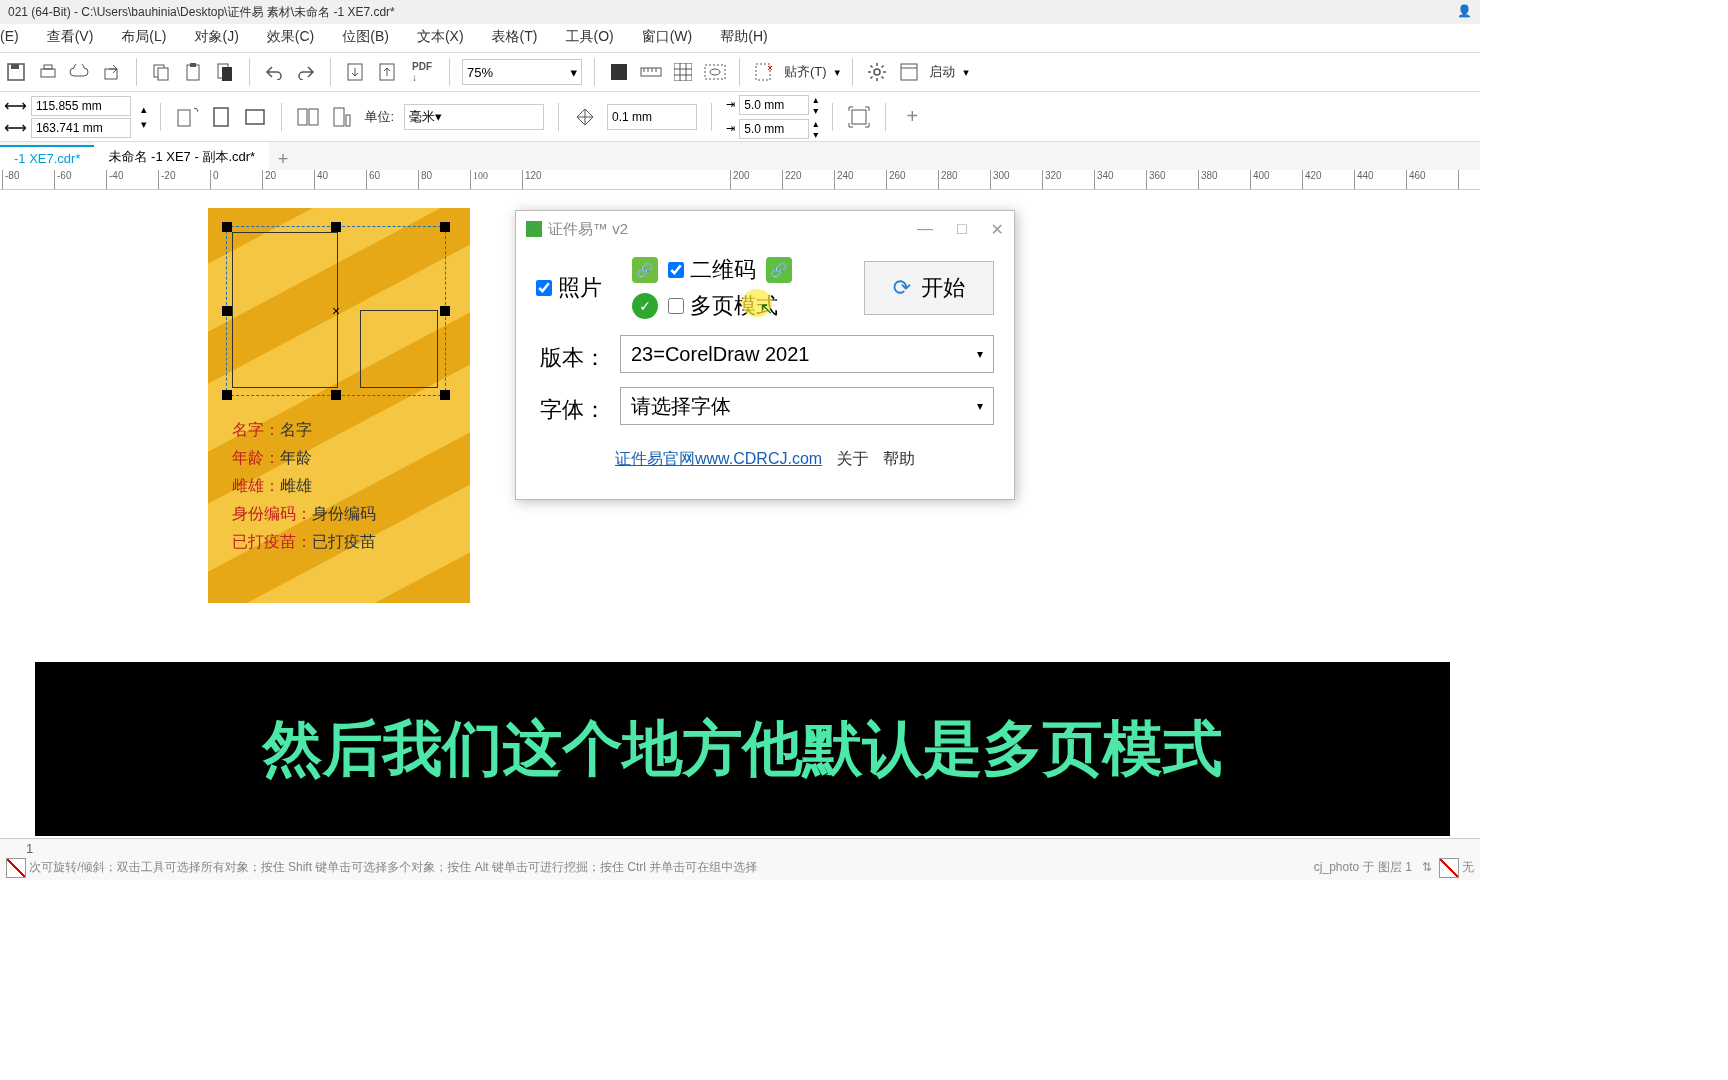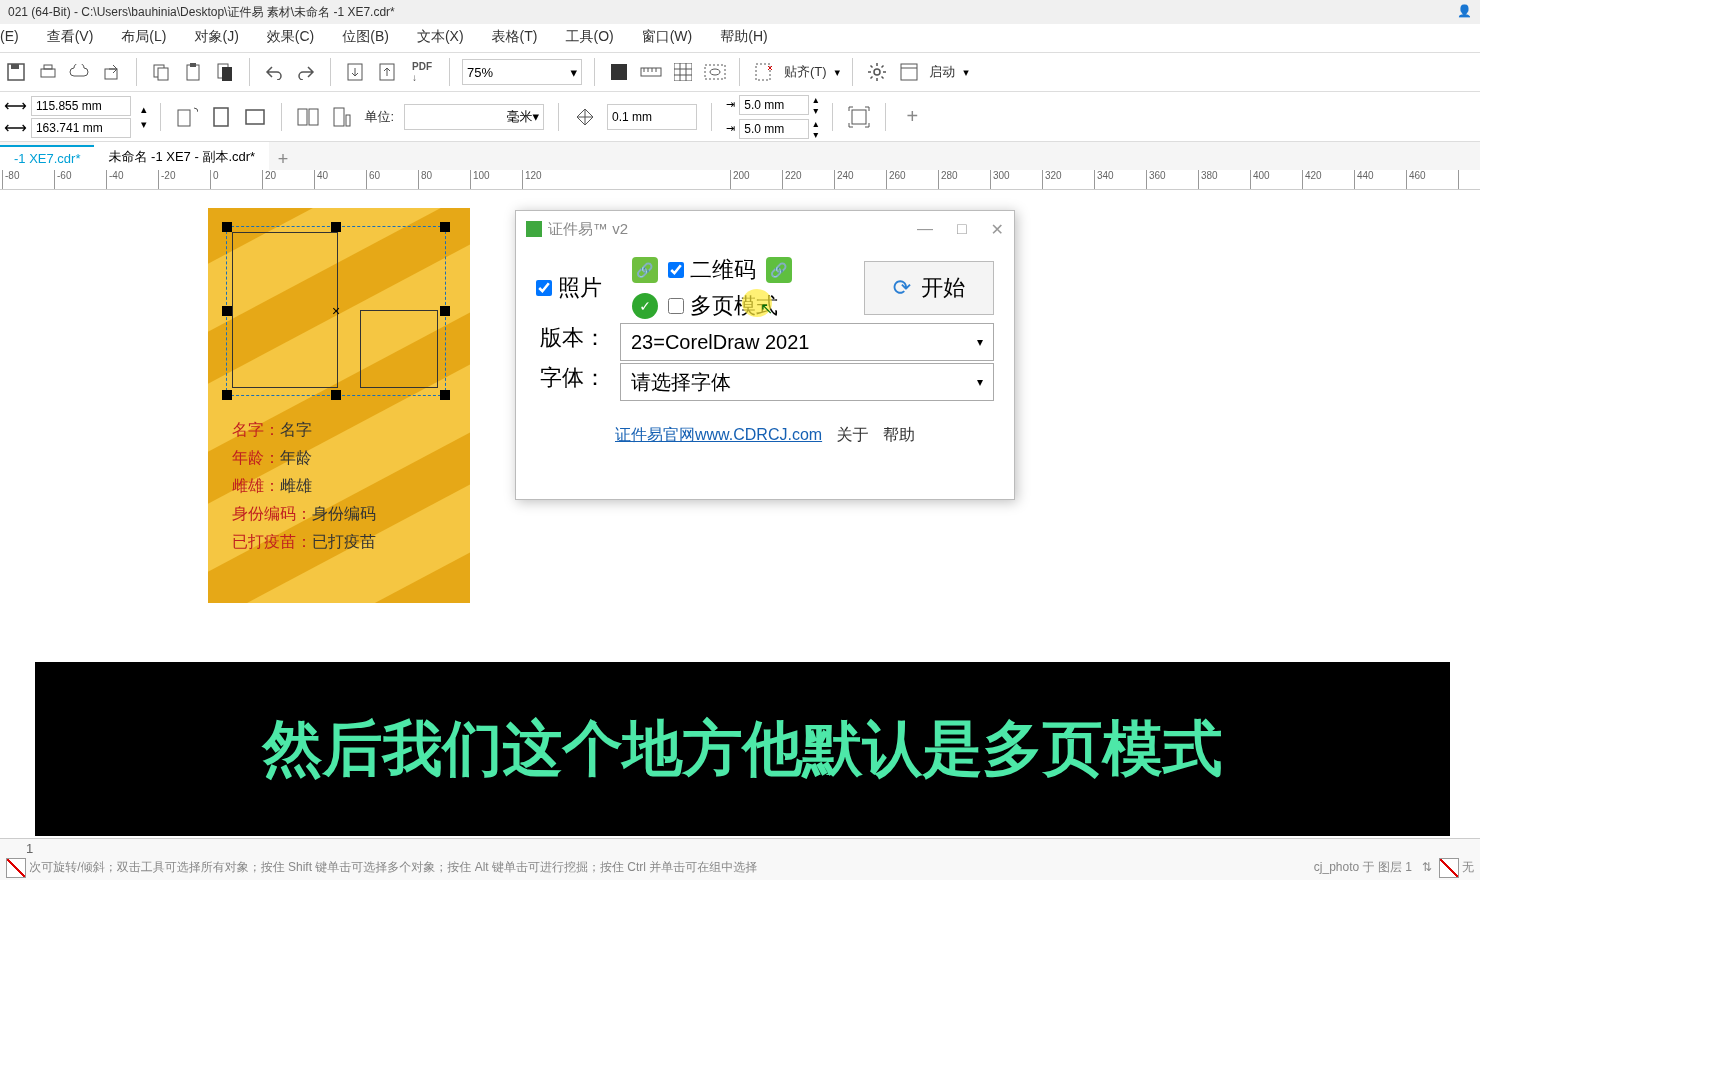--- a/index.html
+++ b/index.html
@@ -9,21 +9,21 @@
 .menubar span { cursor:pointer; }
 .toolbar1 { height:40px; border-top:1px solid #ddd; border-bottom:1px solid #ddd; display:flex; align-items:center; gap:8px; padding:0 4px; }
 .tb-icon { width:24px; height:24px; display:flex; align-items:center; justify-content:center; color:#555; cursor:pointer; }
 .tb-sep { width:1px; height:28px; background:#ccc; margin:0 4px; }
 .zoom-select { width:120px; height:26px; border:1px solid #ccc; font-size:13px; padding:0 4px; display:flex; align-items:center; justify-content:space-between; }
 .tb-text { font-size:13px; color:#333; }
 .propbar { height:50px; border-bottom:1px solid #ddd; display:flex; align-items:center; gap:10px; padding:0 4px; }
 .dim-group { display:flex; flex-direction:column; gap:2px; }
 .dim-row { display:flex; align-items:center; gap:4px; }
 .dim-input { width:100px; height:20px; border:1px solid #ccc; font-size:12px; padding:0 4px; }
-.unit-select { width:140px; height:26px; border:1px solid #ccc; font-size:13px; padding:0 4px; display:flex; align-items:center; justify-content:flex-end; }
+.unit-select { width:140px; height:26px; border:1px solid #ccc; font-size:13px; padding:0 4px; display:flex; align-items:center; justify-content:flex-start; }
 .tabs { height:28px; background:#f5f5f5; display:flex; align-items:flex-end; }
 .tab { padding:4px 14px; font-size:13px; background:#fff; border-top:2px solid transparent; cursor:pointer; }
 .tab.active { border-top:2px solid #00a0d6; color:#00a0d6; }
 .tab-add { width:28px; text-align:center; color:#888; font-size:18px; cursor:pointer; }
 .ruler-h { height:20px; background:#fff; border-bottom:1px solid #ccc; position:relative; font-size:10px; color:#666; overflow:hidden;text-align:right; }
 .ruler-h .tick { position:absolute; top:0; height:20px; border-left:1px solid #999; padding-left:2px; }
 .canvas-area { position:relative; height:560px; background:#fff; }
 .card { position:absolute; left:208px; top:18px; width:262px; height:395px; background:#e6a817; overflow:hidden; }
 .card .stripe { position:absolute; width:420px; height:60px; background:#f5c642; transform:rotate(-28deg); }
 .card .s1 { top:-20px; left:-60px; }
@@ -42,21 +42,21 @@
 .dialog .dtitle-left { display:flex; align-items:center; gap:6px; }
 .dialog .dcontrols { display:flex; gap:24px; font-size:16px; color:#999; }
 .dialog .dbody { padding:8px 20px; }
 .drow1 { display:flex; align-items:center; gap:10px; }
 .dchk { display:flex; align-items:center; gap:6px; font-size:22px; }
 .dchk input { width:16px; height:16px; }
 .link-ico { width:26px; height:26px; background:#6fbf3f; border-radius:4px; display:flex; align-items:center; justify-content:center; color:#fff; font-size:14px; }
 .link-ico.gr { background:#5fbf3f; }
 .link-ico.ok { background:#2fa82f; border-radius:50%; }
 .start-btn { width:130px; height:54px; border:1px solid #bbb; background:#f4f4f4; font-size:22px; display:flex; align-items:center; justify-content:center; gap:10px; cursor:pointer; }
-.drow2 { display:flex; align-items:flex-start; gap:14px; margin-top:2px; }
+.drow2 { display:flex; align-items:flex-end; gap:14px; margin-top:14px; }
 .dlbl { font-size:22px; width:70px; text-align:right; }
 .dsel { flex:1; height:38px; border:1px solid #aaa; font-size:20px; padding:0 10px; display:flex; align-items:center; justify-content:space-between; }
 .dlinks { margin-top:24px; font-size:16px; text-align:center; }
 .dlinks a { color:#1560b3; text-decoration:underline; }
 .dlinks .plain { color:#333; margin-left:10px; }
 .cursor-arrow { position:absolute; left:765px; top:95px; font-size:16px; color:#0a6e0a; pointer-events:none; }
 .highlight-dot { position:absolute; left:745px; top:82px; width:30px; height:28px; background:rgba(255,235,59,.7); border-radius:50%; }
 .subtitle { position:absolute; left:35px; top:662px; width:1415px; height:174px; background:#000; color:#4de8a8; font-size:60px; font-weight:bold; display:flex; align-items:center; justify-content:center; text-align:center; line-height:1.2; }
 .statusbar { position:absolute; left:0; bottom:0; width:100%; height:42px; border-top:1px solid #ccc; font-size:12px; color:#666; padding:2px 6px; background:#f8f8f8; }
 .statusbar .row1 { font-size:13px; }
@@ -298,21 +298,21 @@
 <div class="ruler-h" id="ruler">
     <div class="tick" style="left: 2px;">-80</div>
     <div class="tick" style="left: 54px;">-60</div>
     <div class="tick" style="left: 106px;">-40</div>
     <div class="tick" style="left: 158px;">-20</div>
     <div class="tick" style="left: 210px;">0</div>
     <div class="tick" style="left: 262px;">20</div>
     <div class="tick" style="left: 314px;">40</div>
     <div class="tick" style="left: 366px;">60</div>
     <div class="tick" style="left: 418px;">80</div>
-    <div class="tick" style="left: 470px;">100</div>
+    <div class="tick" style="left: 470px; font-family: Liberation Serif, serif;">100</div>
     <div class="tick" style="left: 522px;">120</div>
     <div class="tick" style="left: 730px;">200</div>
     <div class="tick" style="left: 782px;">220</div>
     <div class="tick" style="left: 834px;">240</div>
     <div class="tick" style="left: 886px;">260</div>
     <div class="tick" style="left: 938px;">280</div>
     <div class="tick" style="left: 990px;">300</div>
     <div class="tick" style="left: 1042px;">320</div>
     <div class="tick" style="left: 1094px;">340</div>
     <div class="tick" style="left: 1146px;">360</div>

